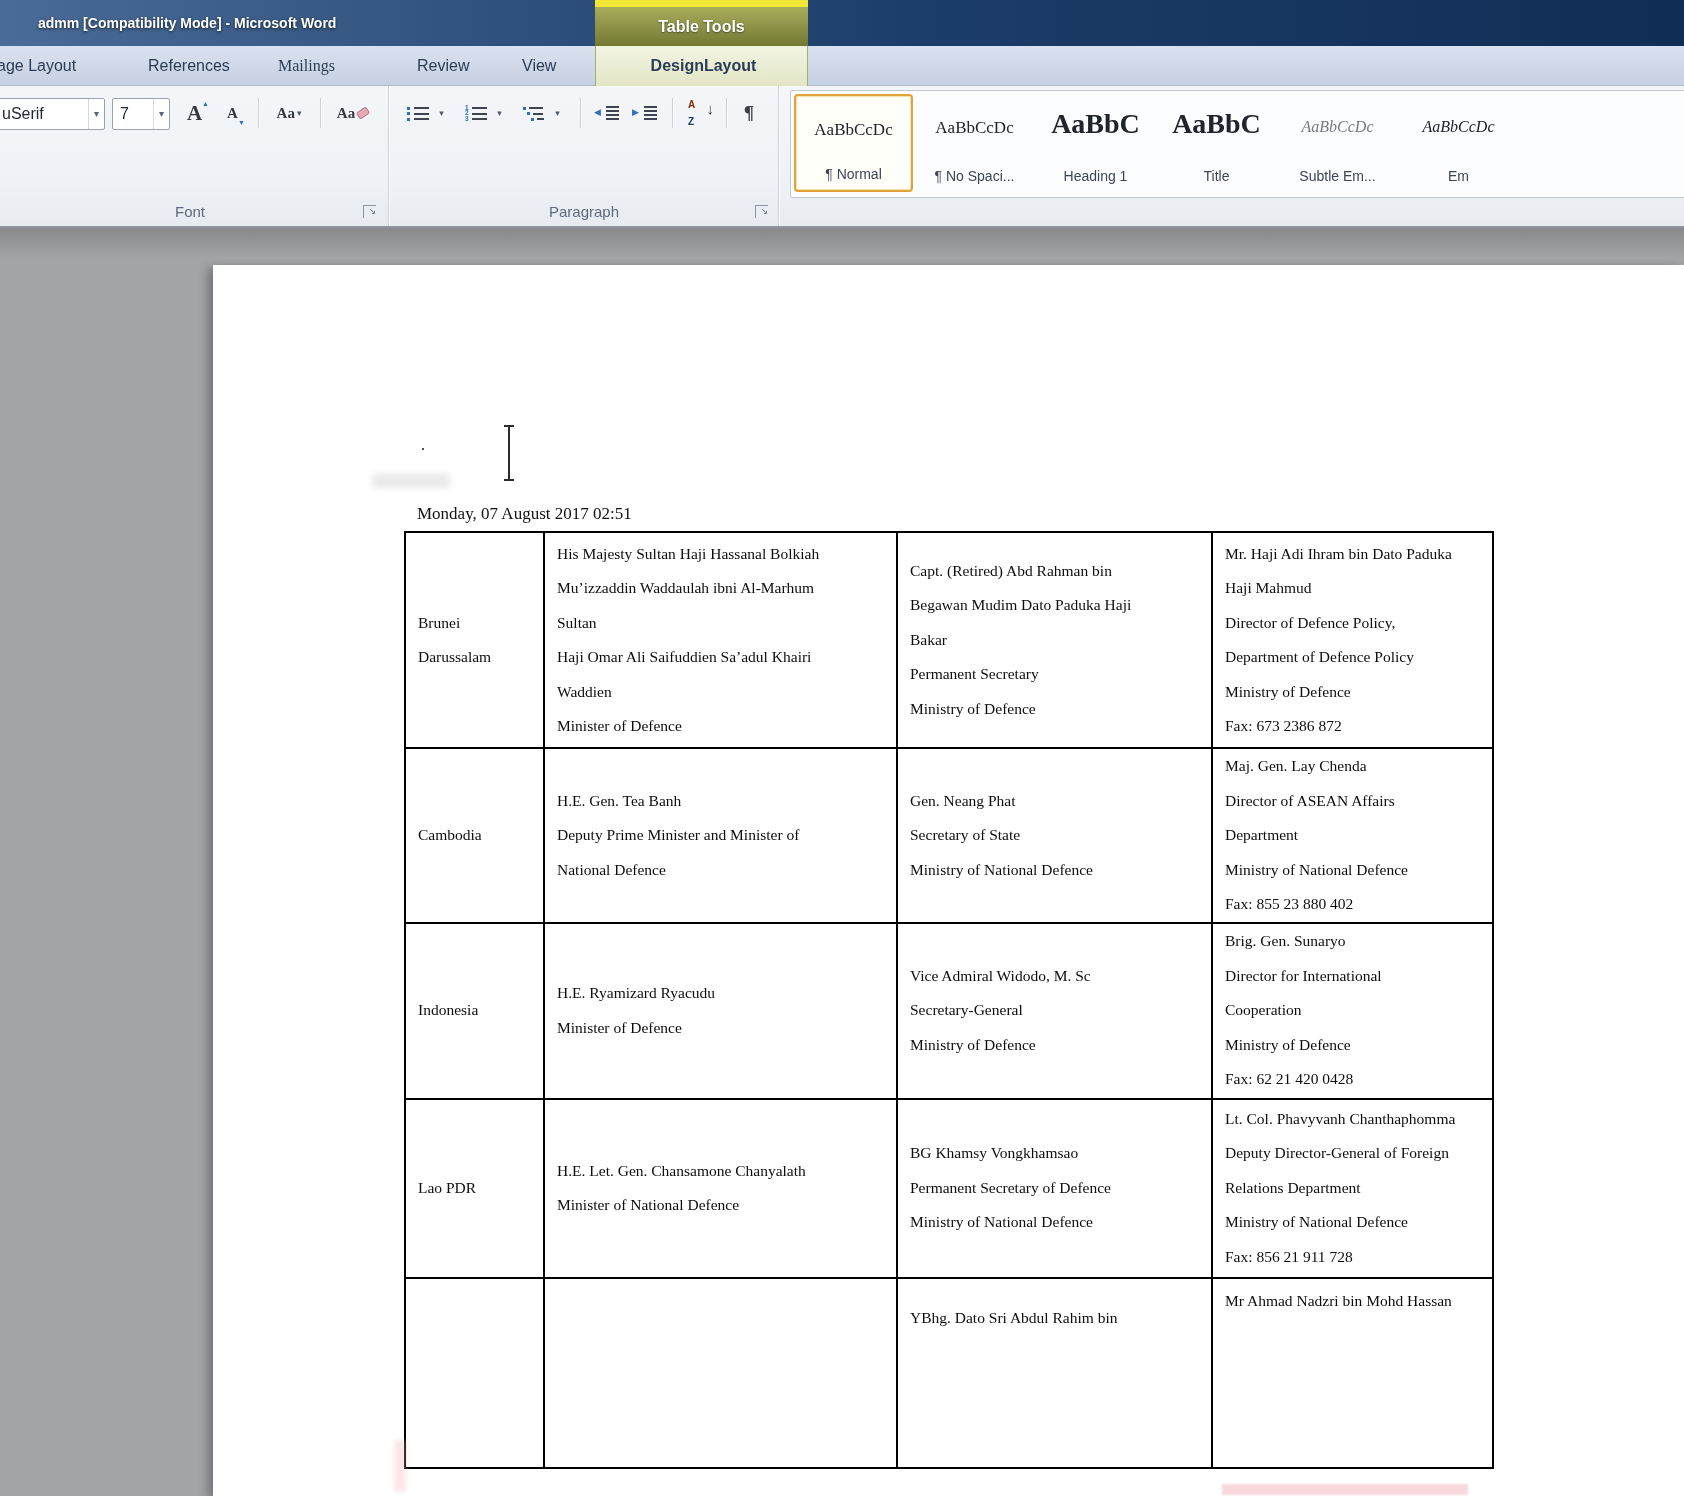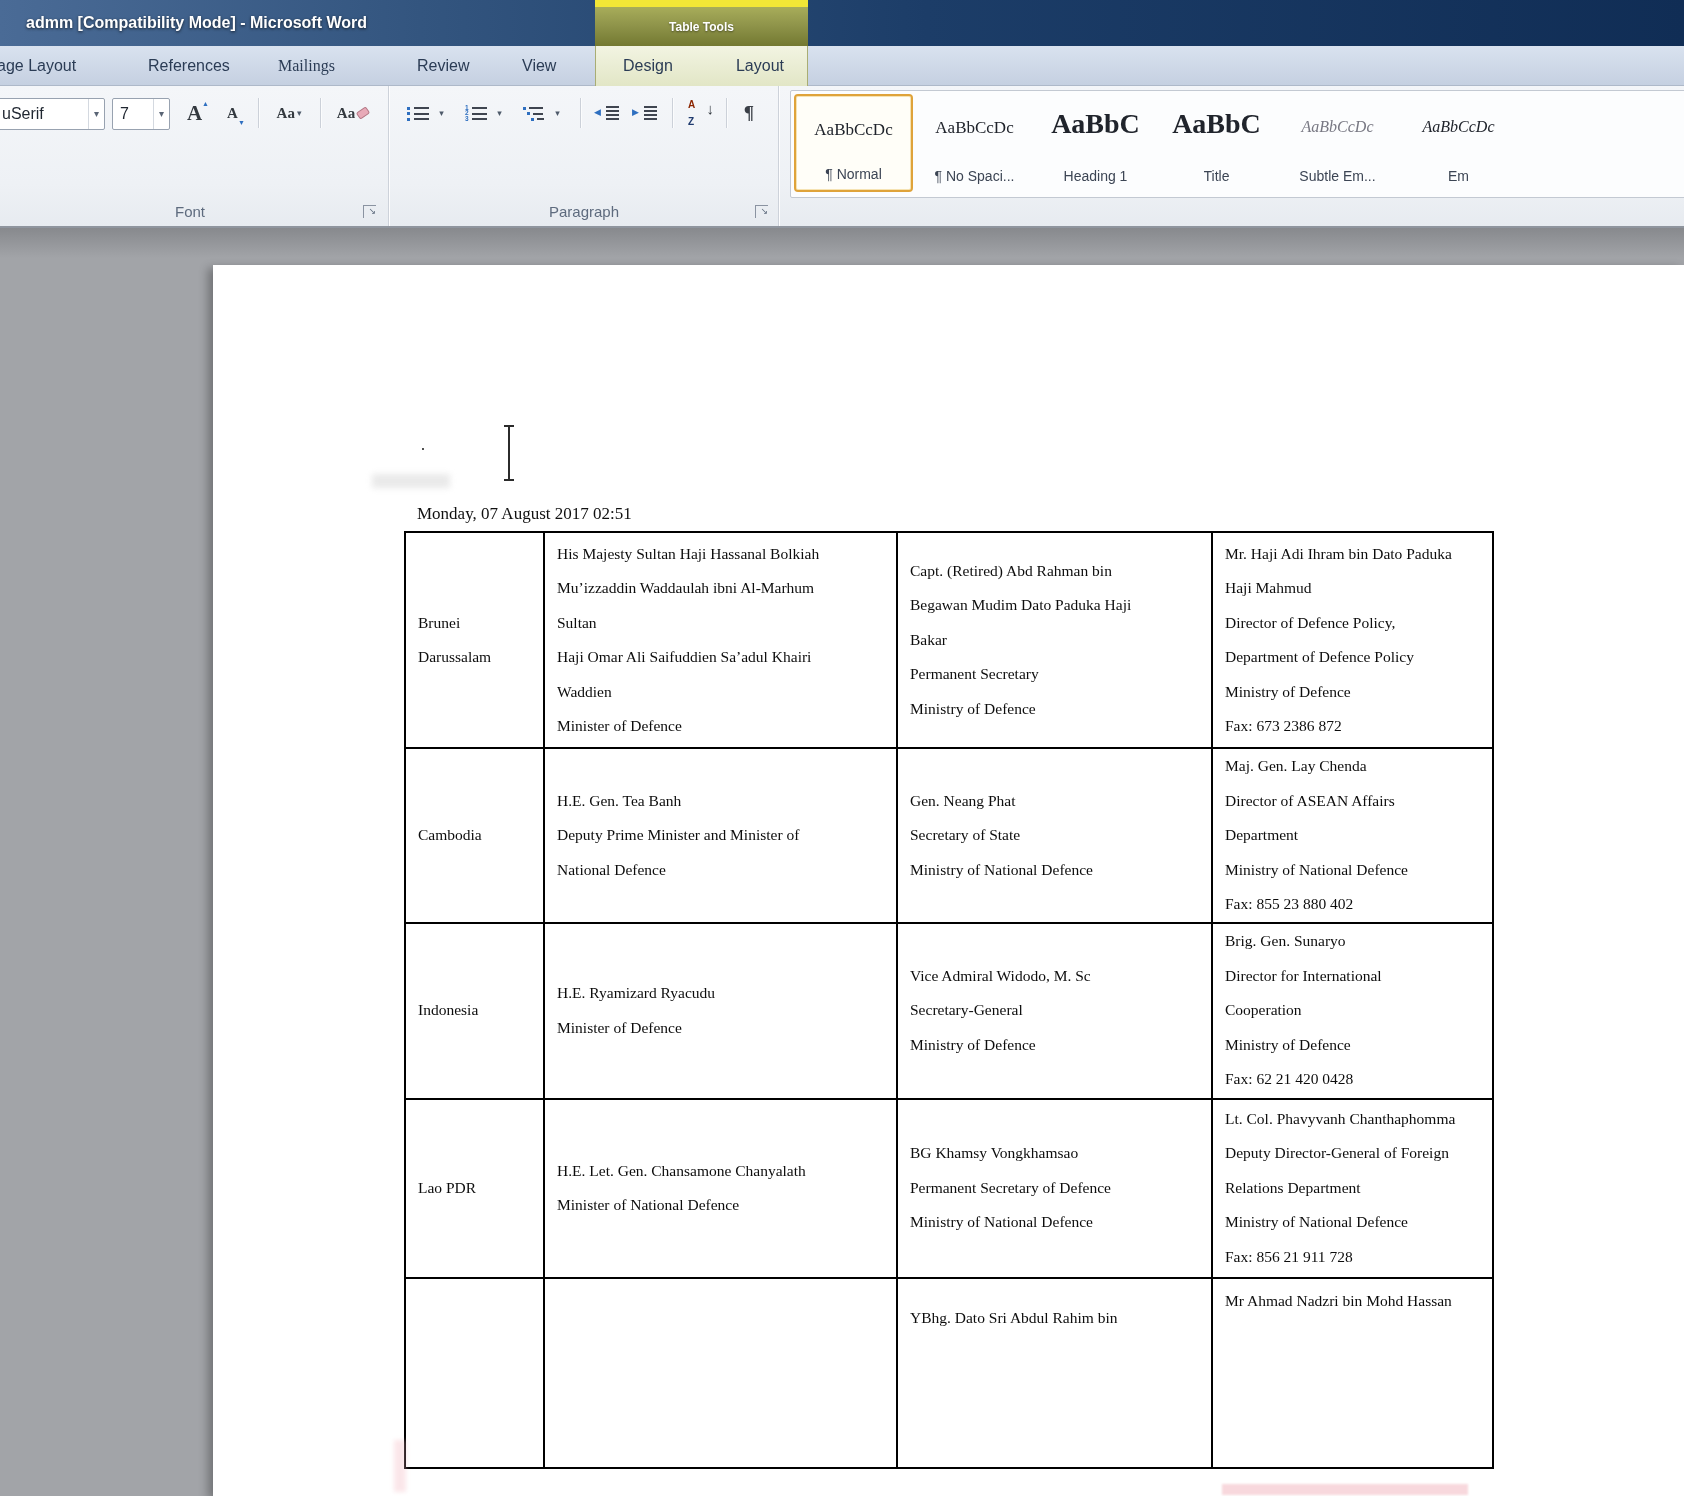--- a/index.html
+++ b/index.html
@@ -2,43 +2,43 @@
 <html><head>
 <meta charset="utf-8">
 <style>
   * { margin:0; padding:0; box-sizing:border-box; }
   html,body { width:1684px; height:1496px; overflow:hidden; }
   body { position:relative; font-family:"Liberation Sans", sans-serif; background:#a2a4a8; }
 
   
   .titlebar { position:absolute; left:0; top:0; width:1684px; height:46px;
     background:linear-gradient(90deg,#4a6b96 0%,#33557f 25%,#1c3d68 55%,#102d55 100%); }
-  .win-title { position:absolute; left:26px; top:0; height:46px; line-height:46px;
-    color:#fff; font-size:16px; font-weight:600; text-shadow:0 1px 3px rgba(0,0,0,.7); }
+  .win-title { position:absolute; left:38px; top:0; height:46px; line-height:46px;
+    color:#fff; font-size:14px; font-weight:600; text-shadow:0 1px 3px rgba(0,0,0,.7); }
   .tt-header { position:absolute; left:595px; top:0; width:213px; height:46px;
     background:linear-gradient(#abb05c 10%,#8f944a 55%,#737931 100%); }
   .tt-header .stripe { position:absolute; left:0; top:0; right:0; height:7px; background:#f2e736; }
   .tt-header .tt-label { position:absolute; left:0; top:7px; right:0; bottom:0; display:flex;
-    align-items:center; justify-content:center; color:#fff; font-size:12px; font-weight:600;
+    align-items:center; justify-content:center; color:#fff; font-size:16px; font-weight:600;
     text-shadow:0 1px 2px rgba(0,0,0,.45); }
 
   
   .tabrow { position:absolute; left:0; top:46px; width:1684px; height:40px;
     background:linear-gradient(#d9e2ef,#c5d0e1); border-bottom:1px solid #aeb9c9; }
   .ctx-tab-bg { position:absolute; left:595px; top:0; width:213px; height:40px;
     background:linear-gradient(#f2f4e2,#e2e6c6); border-left:1px solid #a9ad74; border-right:1px solid #a9ad74; }
   #main-tabs .tab { position:absolute; top:0; height:40px; line-height:40px;
     color:#2b3c55; font-size:16px; cursor:default; }
   #main-tabs .tab:nth-child(1){ left:-3px; }
   #main-tabs .tab:nth-child(2){ left:148px; }
   #main-tabs .tab:nth-child(3){ left:278px;font-family:Liberation Serif, serif; }
   #main-tabs .tab:nth-child(4){ left:417px; }
   #main-tabs .tab:nth-child(5){ left:522px; }
   #context-tabs { position:absolute; left:595px; top:0; width:213px; height:40px;
-    display:flex; justify-content:space-between; padding:0 24px 0 28px; }
+    display:flex; justify-content:center; padding:0 24px 0 28px;font-weight:bold; }
   #context-tabs .tab { height:40px; line-height:40px; color:#2b3c55; font-size:16px; }
 
   
   .ribbon { position:absolute; left:0; top:86px; width:1684px; height:142px;
     background:linear-gradient(#f4f6f9,#eef1f5 70%,#e7ebf0); border-bottom:2px solid #8f959e; }
   .rgroup { position:absolute; top:0; height:140px; }
   .rgroup.sep { border-right:1px solid #cdd2da; box-shadow:1px 0 0 #fdfdfe; }
   .g-font { left:0; width:389px; }
   .g-par  { left:390px; width:389px; }
   .g-sty  { left:780px; width:904px; }

